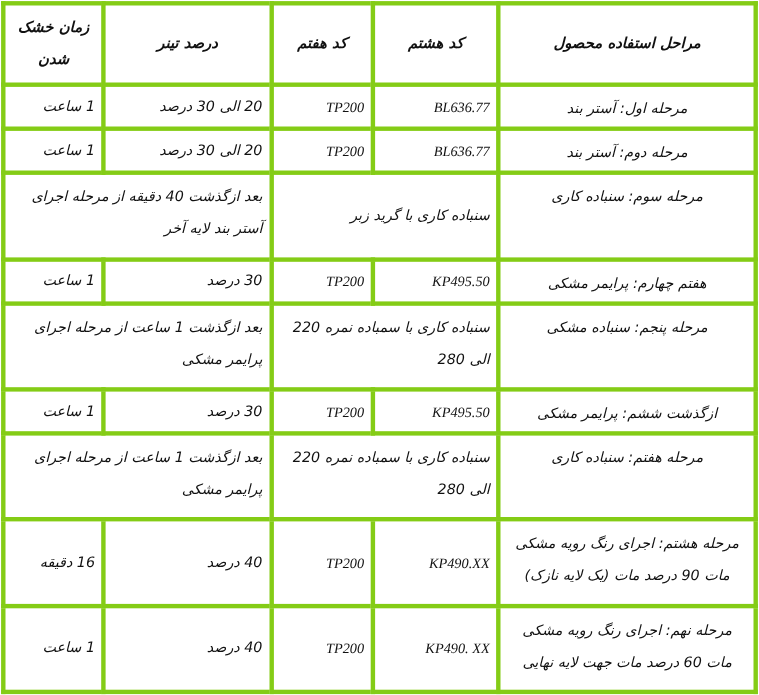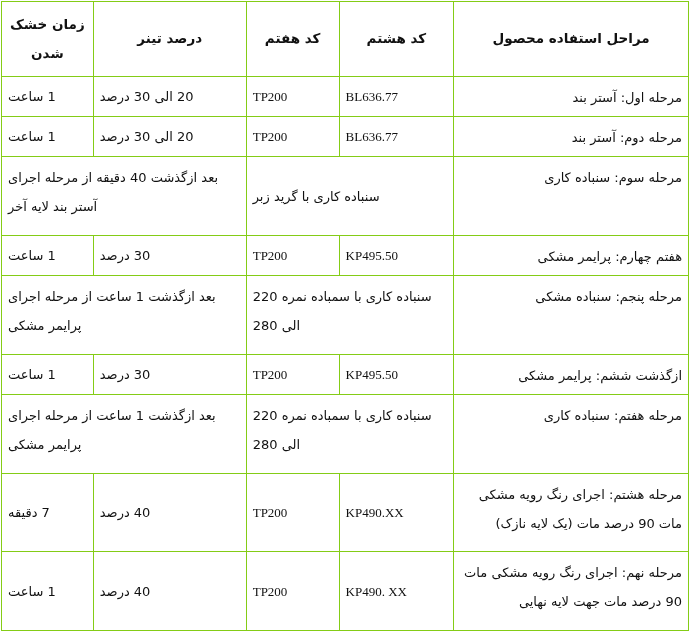--- a/index.html
+++ b/index.html
@@ -6,32 +6,33 @@
     body { width: 690px; height: 632px; overflow: hidden; position: relative; }
     table.spec {
       position: absolute; left: 1px; top: 1px;
       width: 688px; height: 630px;
       border-collapse: collapse; table-layout: fixed;
       direction: rtl;
       font-family: "DejaVu Sans", sans-serif;
       color: #111;
     }
     table.spec td, table.spec th {
-      border: 1px solid #84cc16;
+      border: 4px solid #84cc16;
       padding: 0 6px;
       font-size: 13px;
       line-height: 29px;
+      font-style: italic;
     }
     table.spec th { font-weight: bold; font-size: 13.5px; text-align: center; }
-    .c-stage { width: 215px; text-align: right; vertical-align: top; padding-top: 6px !important; }
+    .c-stage { width: 215px; text-align: center; vertical-align: top; padding-top: 6px !important; }
     .c-prod { width: 105px; }
     .c-thin { width: 85px; }
     .c-pct { width: 140px; }
     .c-dry { width: 84px; }
-    .center { text-align: left; }
+    .center { text-align: right; }
     .mid { vertical-align: middle; }
     .top { vertical-align: top; padding-top: 6px !important; }
     .latin { font-family: "Liberation Serif", serif; font-size: 15.5px; }
     .hdr-row { height: 74px; }
     .r-short { height: 40px; }
     .r-tall { height: 78px; }
   </style>
 </head>
 <body>
 
@@ -100,24 +101,24 @@
     <td class="c-stage">مرحله هفتم: سنباده کاری</td>
     <td colspan="2" class="center top">سنباده کاری با سمباده نمره 220 الی 280</td>
     <td colspan="2" class="center top">بعد ازگذشت 1 ساعت از مرحله اجرای پرایمر مشکی</td>
   </tr>
 
   <tr class="r-tall">
     <td class="c-stage">مرحله هشتم: اجرای رنگ رویه مشکی مات 90 درصد مات (یک لایه نازک)</td>
     <td class="center mid latin">KP490.XX</td>
     <td class="center mid latin">TP200</td>
     <td class="center mid">40  درصد</td>
-    <td class="center mid">7 دقیقه</td>
+    <td class="center mid">16 دقیقه</td>
   </tr>
 
   <tr class="r-tall">
-    <td class="c-stage">مرحله نهم: اجرای رنگ رویه مشکی مات 90 درصد مات جهت لایه نهایی</td>
+    <td class="c-stage">مرحله نهم: اجرای رنگ رویه مشکی مات 60 درصد مات جهت لایه نهایی</td>
     <td class="center mid latin">KP490. XX</td>
     <td class="center mid latin">TP200</td>
     <td class="center mid">40  درصد</td>
     <td class="center mid">1 ساعت</td>
   </tr>
 </tbody>
   </table>
 
 </body></html>

